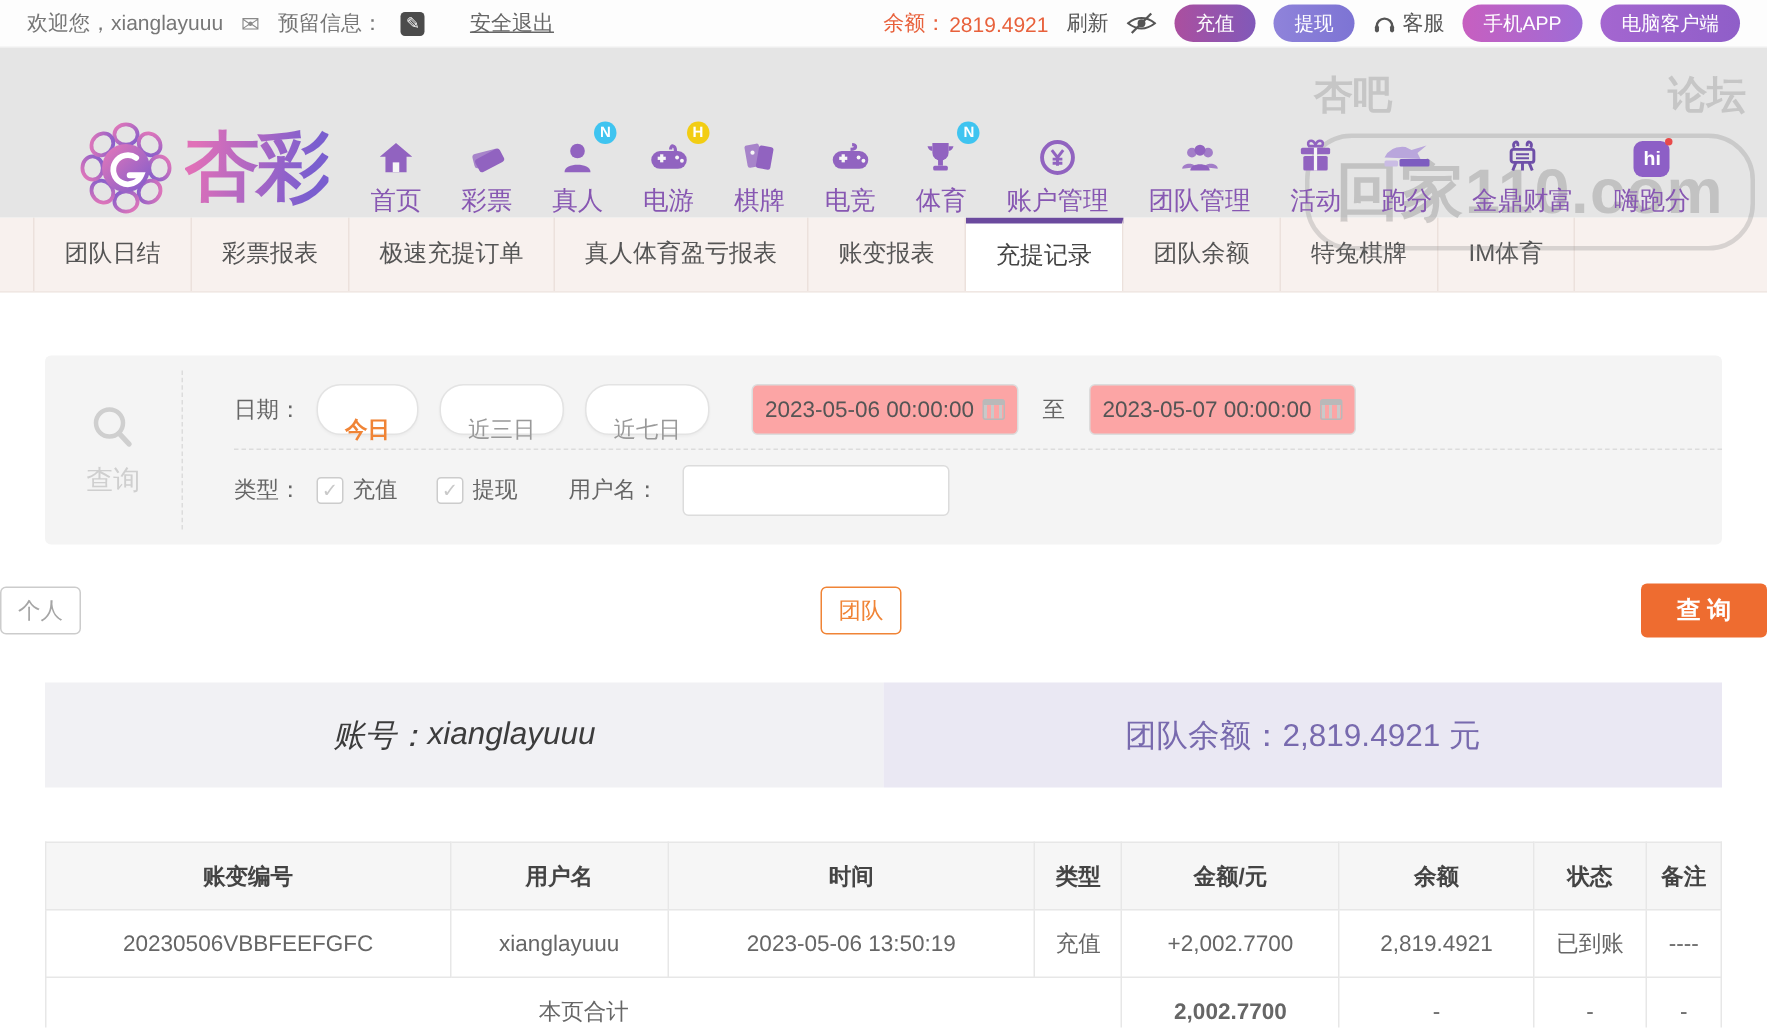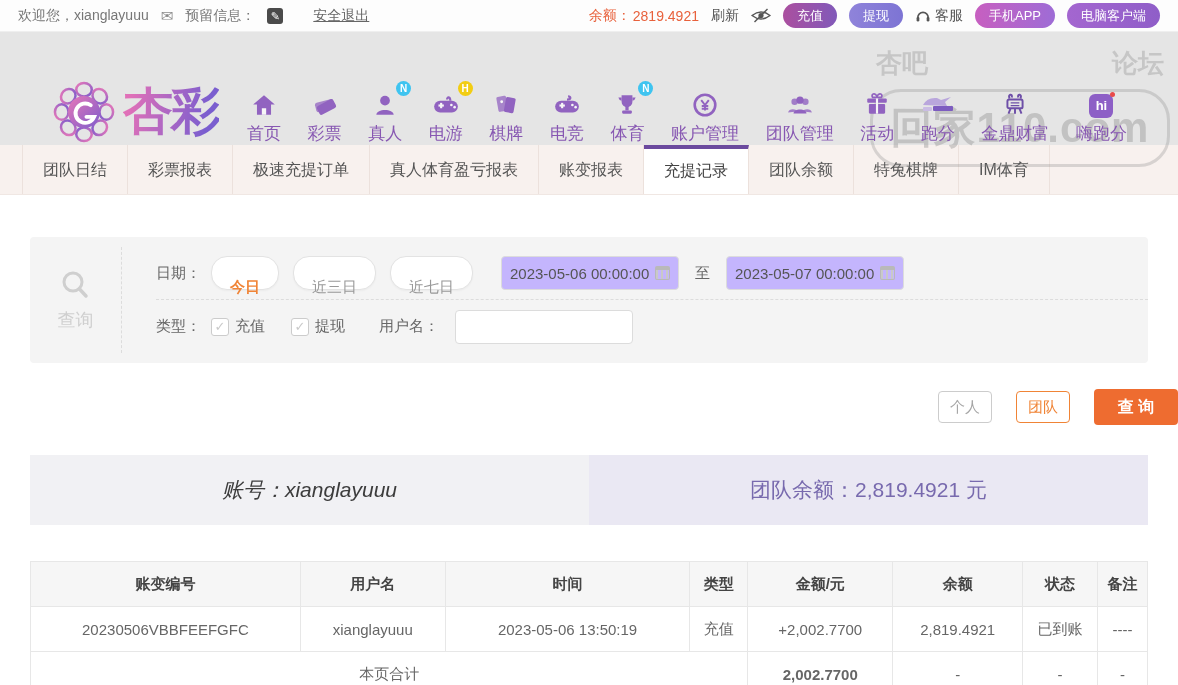--- a/index.html
+++ b/index.html
@@ -72,38 +72,38 @@
     justify-content:center; gap:4px; border-right:1px dashed #dcdcdc; color:#cbcbcb; }
   .filter-left .q-label { font-size:18px; color:#cfcfcf; }
   .filter-rows { flex:1; display:flex; flex-direction:column; padding-left:34px; }
   .filter-row { height:53px; display:flex; align-items:center; }
   .filter-row.first { border-bottom:1px dashed #dcdcdc; }
   .f-label { font-size:15px; color:#666; margin-right:10px; }
   .range-pill { height:30px; line-height:28px; padding:16px 18px; background:#fff;
     border:1px solid #e3e3e3; border-radius:16px; color:#999; font-size:15px;
     margin-right:14px; cursor:pointer; box-shadow:0 1px 2px rgba(0,0,0,.04); }
   .range-pill.active { color:#f08436; font-weight:bold; }
-  .date-box { width:178px; height:34px; background:#c4b5fd; border:1px solid #dcdcdc;
+  .date-box { width:178px; height:34px; background:#fca5a5; border:1px solid #dcdcdc;
     border-radius:4px; display:flex; align-items:center; padding:0 8px; margin-left:14px; }
   .date-box input { border:none; outline:none; flex:1; font-size:15px; color:#555;
     font-family:"Liberation Sans","DejaVu Sans",sans-serif; background:transparent; width:130px; }
   .cal-icon { width:15px; height:14px; border:1px solid #b9b9b9; border-top:4px solid #b9b9b9;
     border-radius:2px; background:repeating-linear-gradient(90deg,#c9c9c9 0 2px,transparent 2px 5px);
     cursor:pointer; }
   .to-label { margin:0 16px; color:#666; font-size:15px; }
   .checkbox { width:18px; height:18px; background:#fff; border:1px solid #ccc;
     border-radius:3px; display:inline-flex; align-items:center; justify-content:center;
     color:#c9c9c9; font-size:13px; cursor:pointer; margin-right:6px; }
   .cb-label { font-size:15px; color:#666; margin-right:26px; }
   .user-input { width:178px; height:34px; border:1px solid #dcdcdc; border-radius:4px;
     background:#fff; margin-left:6px; padding:0 8px; font-size:15px; color:#555; outline:none;
     font-family:"Liberation Sans","DejaVu Sans",sans-serif; }
 
   
-  .actions { display:flex; justify-content:flex-end; align-items:center; gap:24px;
+  .actions { display:flex; justify-content:space-between; align-items:center; gap:8px;
     margin-top:26px; }
   .btn-outline-gray { width:54px; height:32px; background:#fff; border:1px solid #ccc;
     border-radius:4px; color:#a5a5a5; font-size:15px; cursor:pointer; }
   .btn-outline-orange { width:54px; height:32px; background:#fff; border:1px solid #f08436;
     border-radius:4px; color:#f08436; font-size:15px; cursor:pointer; }
   .btn-solid-orange { width:84px; height:36px; background:#ee6c30; border:none;
     border-radius:4px; color:#fff; font-size:16px; font-weight:bold; cursor:pointer; }
 
   
   .account-strip { margin:30px 30px 0; display:flex; height:70px; }

